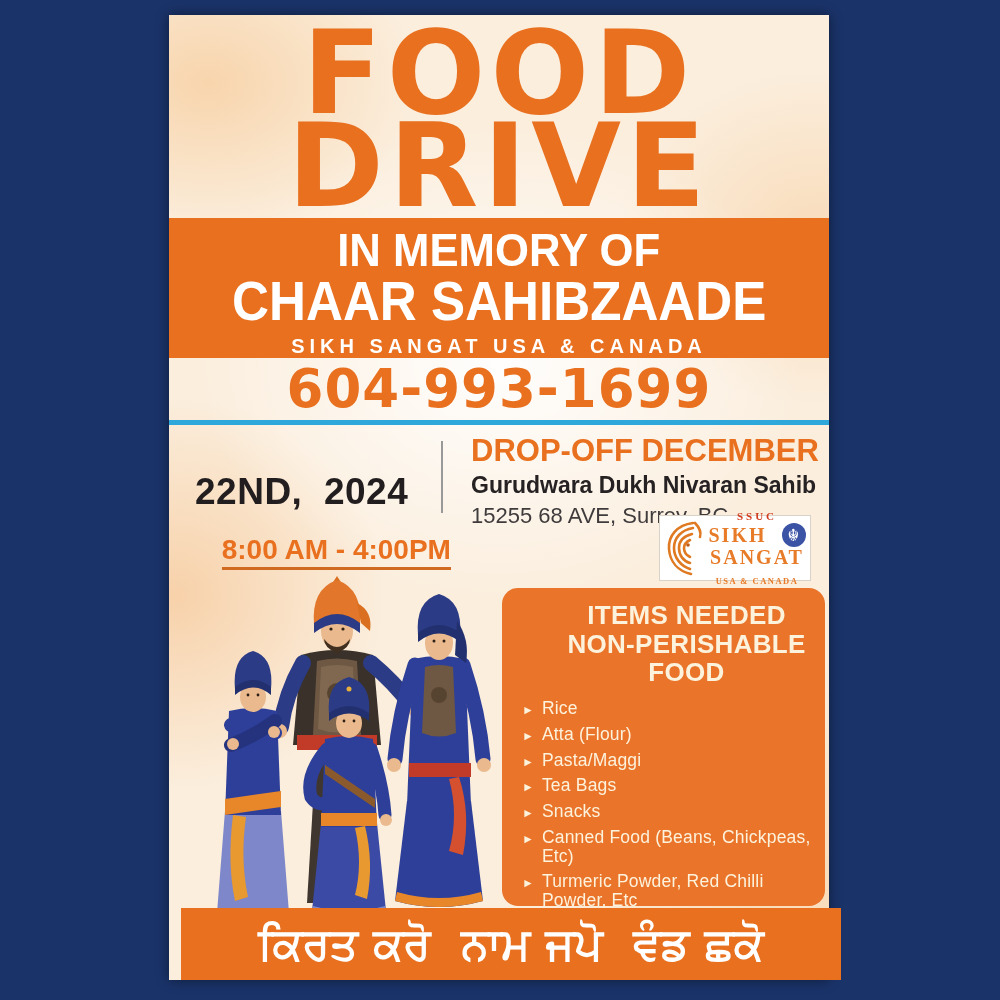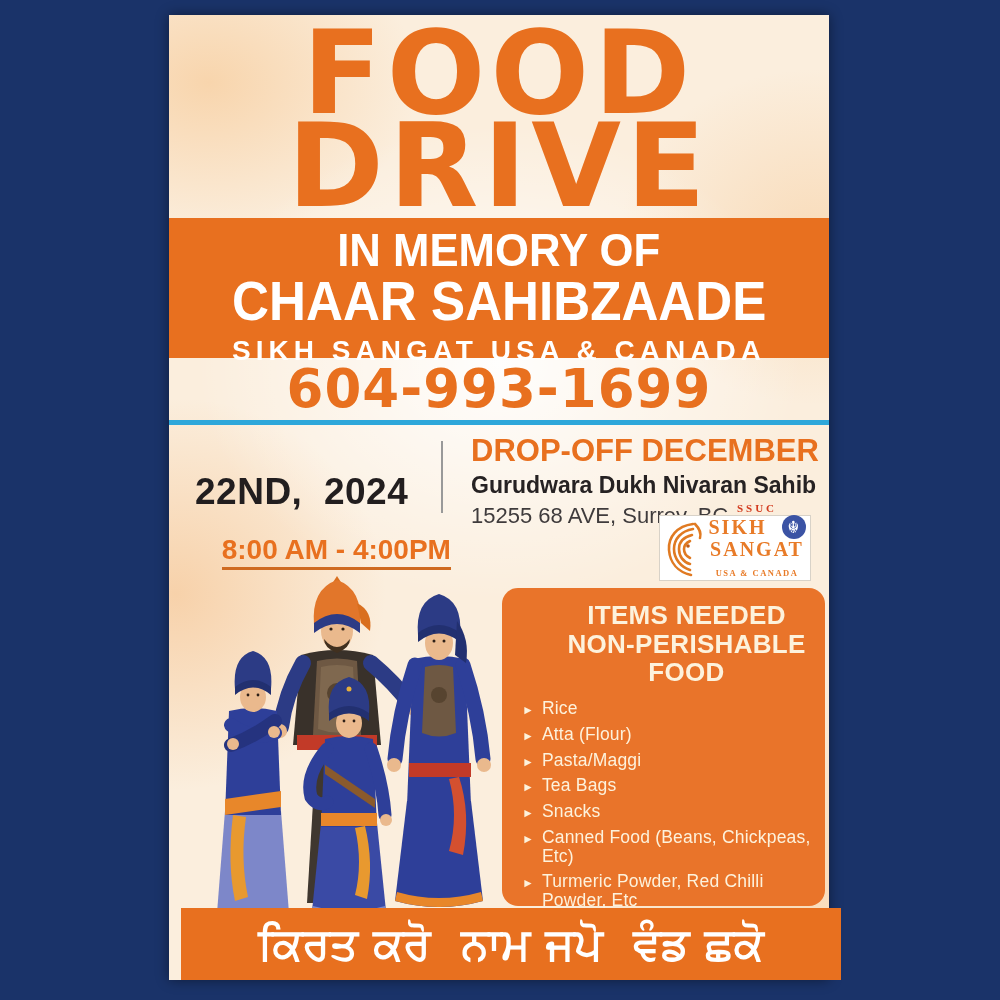--- a/index.html
+++ b/index.html
@@ -27,21 +27,21 @@
     font-weight:900; font-size:116px; line-height:.8; letter-spacing:5px;
   }
   
   .memory-banner {
     position:absolute; top:203px; left:0; width:100%; height:140px;
     background:#e8701f; color:#fff; text-align:center;
   }
   .cond { display:inline-block; transform:scaleX(.93); transform-origin:center; white-space:nowrap; }
   .mb1 { padding-top:8px; font-size:47px; font-weight:800; line-height:1; }
   .mb2 { font-size:55px; font-weight:800; line-height:1.02; }
-  .mb3 { margin-top:6px; font-size:28px; font-weight:700; letter-spacing:5px; }
+  .mb3 { margin-top:6px; font-size:20px; font-weight:700; letter-spacing:5px; }
   
   .phone {
     position:absolute; top:347px; left:0; width:100%; text-align:center;
     color:#e8701f; font-family:"DejaVu Sans", sans-serif;
     font-size:53px; font-weight:900; letter-spacing:1px; line-height:1;
   }
   .cyan-line { position:absolute; top:405px; left:0; width:100%; height:5px; background:#2ea7da; }
   
   .info { position:absolute; top:414px; left:0; width:100%; display:flex; }
   .date-col { width:272px; padding:8px 0 0 26px; color:#221e1f; white-space:pre; }
@@ -52,21 +52,21 @@
   }
   .v-divider { width:2px; height:72px; background:#999; margin-top:12px; }
   .dropoff-col { padding:6px 0 0 28px; }
   .dropoff-h { color:#e8701f; font-size:31px; font-weight:800; line-height:1.05; }
   .venue { color:#262223; font-size:23px; font-weight:700; margin-top:4px; }
   .address { color:#3f3b3c; font-size:22px; margin-top:4px; }
   
   .logo-box {
     position:absolute; top:500px; left:490px; width:152px; height:66px;
     background:#fff; border:1px solid #d8d2c8;
-    display:flex; align-items:flex-end; padding:3px 4px; z-index:2;
+    display:flex; align-items:center; padding:3px 4px; z-index:2;
   }
   .logo-lines { flex:1; text-align:center; font-family:"Liberation Serif", serif; line-height:1; position:relative; }
   .ssuc { color:#d23a1e; font-size:11px; font-weight:700; letter-spacing:3px; }
   .sikh-row { display:flex; align-items:center; justify-content:center; gap:15px; margin-top:1px; }
   .sikh, .sangat { color:#e87b28; font-size:20px; font-weight:700; letter-spacing:2px; }
   .khanda {
     width:24px; height:24px; border-radius:50%; background:#3b53a4; color:#fff;
     font-size:17px; line-height:24px; text-align:center;
     font-family:"DejaVu Sans", sans-serif; font-weight:400;
   }

